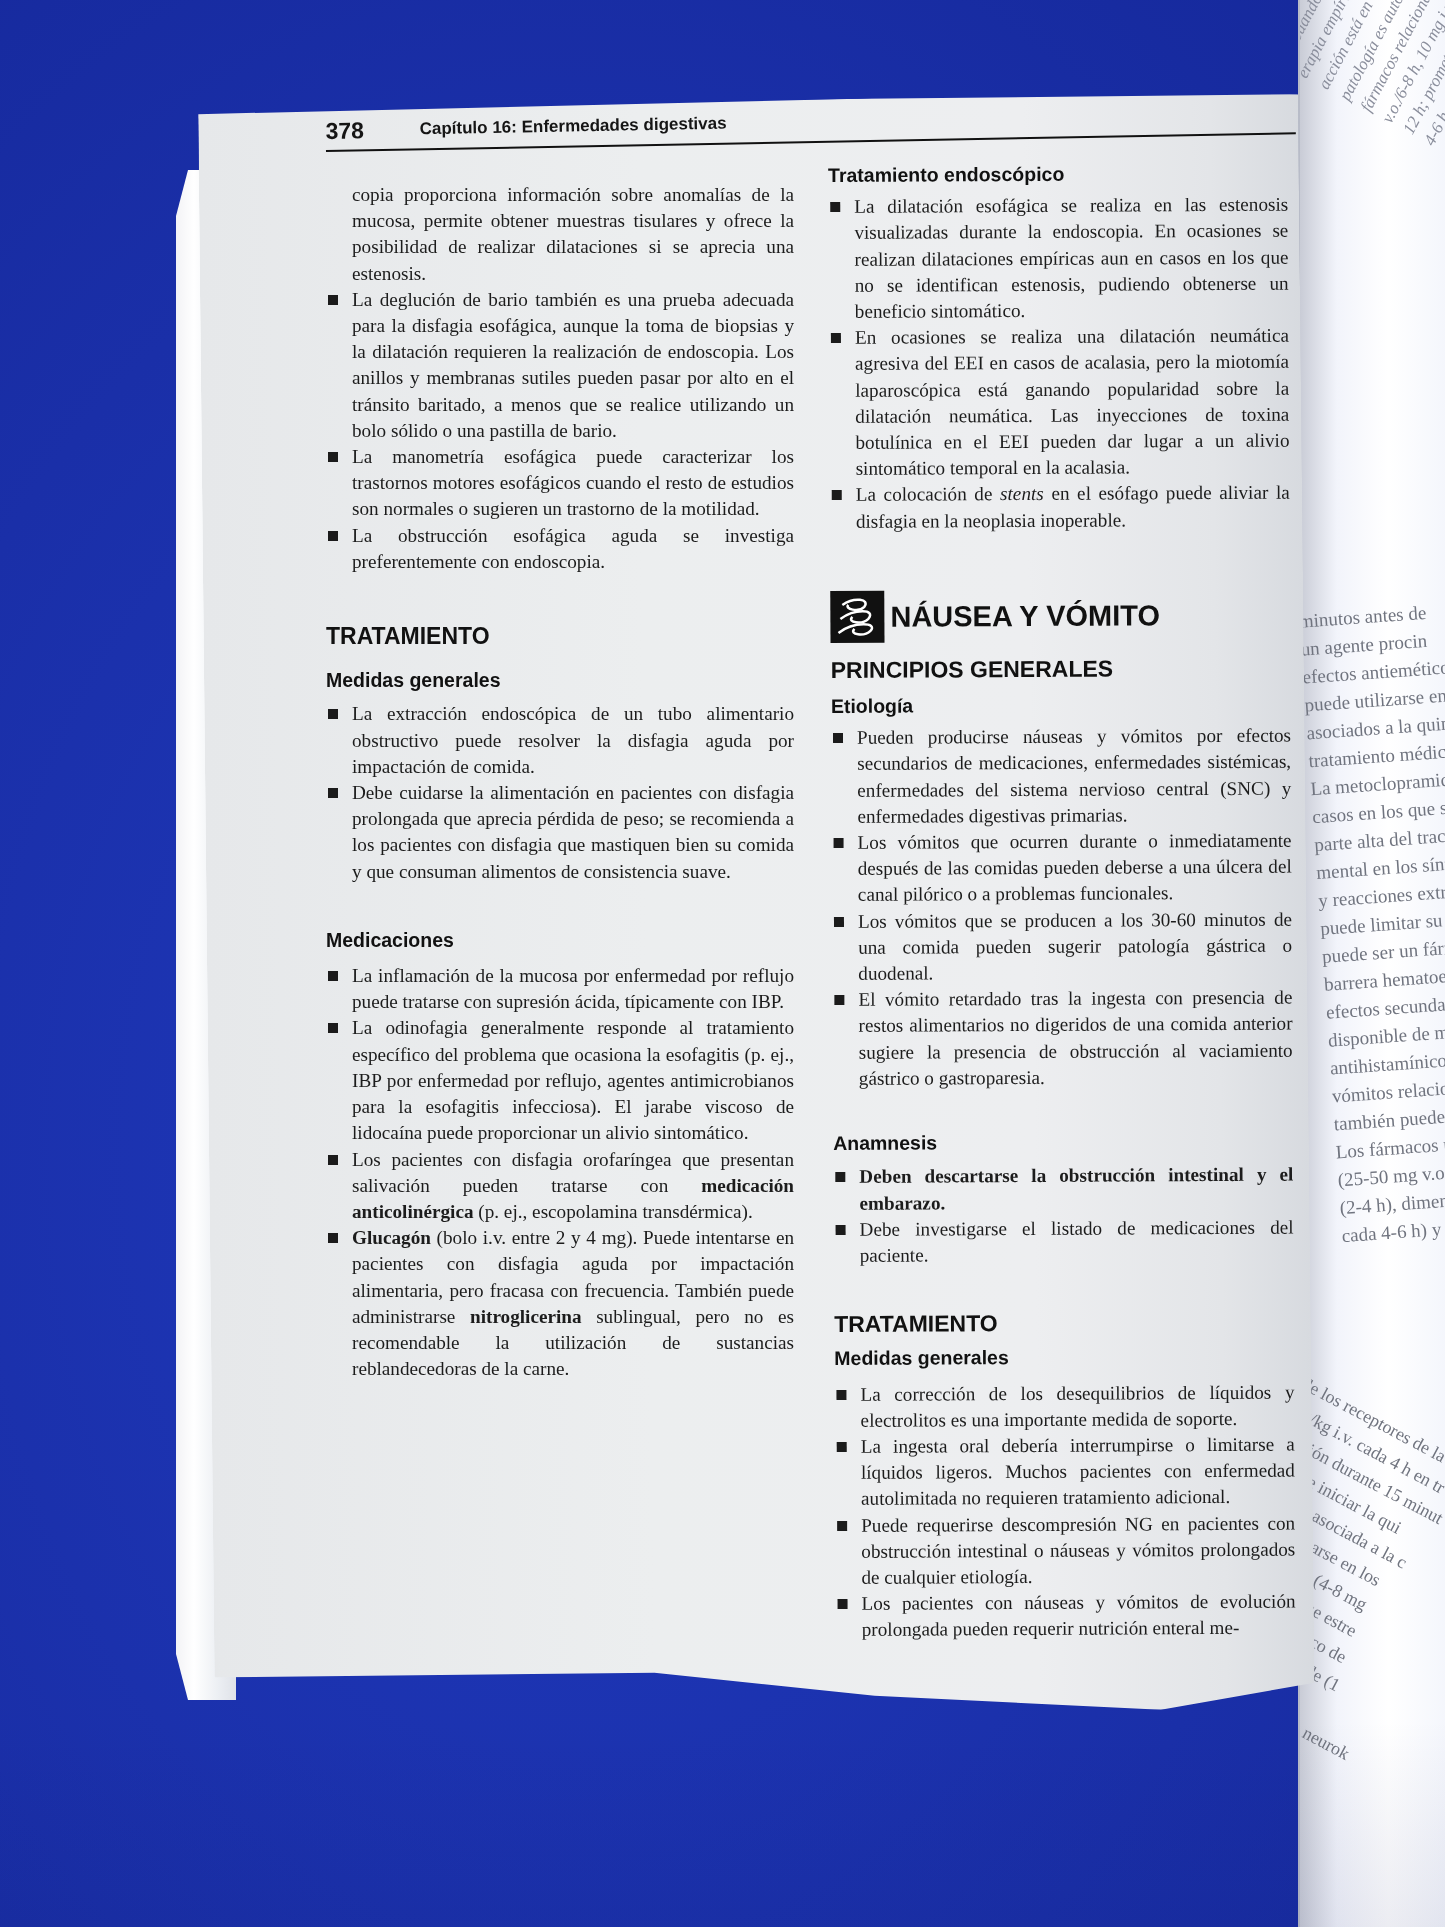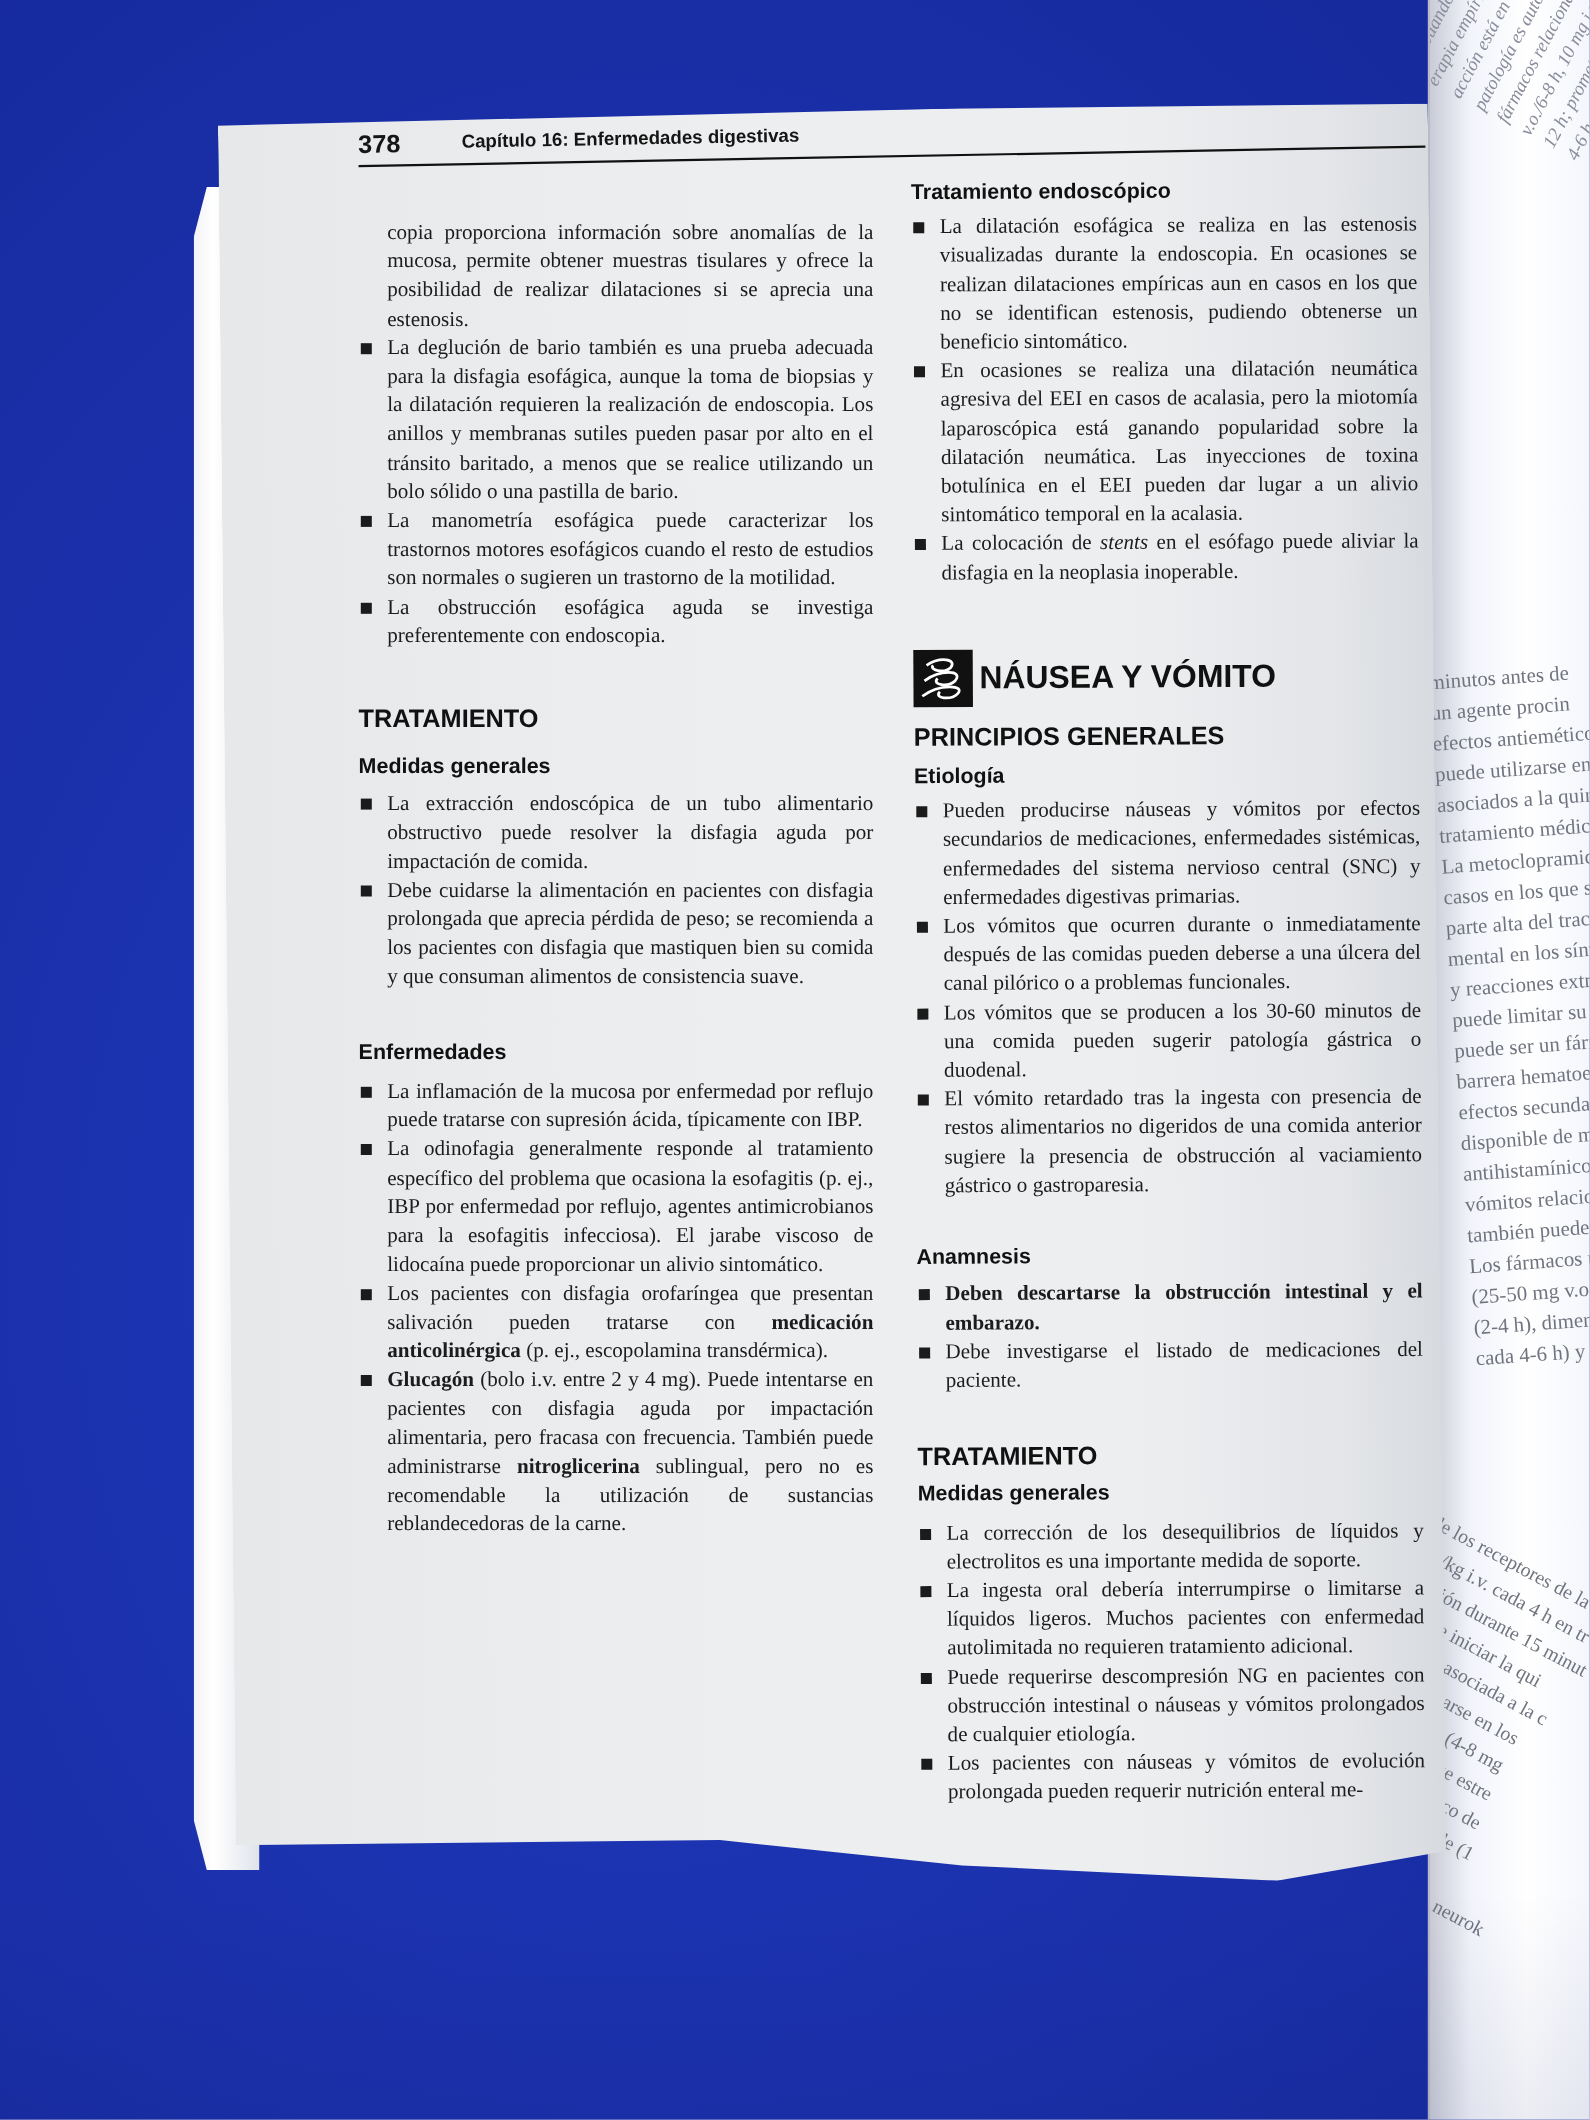--- a/index.html
+++ b/index.html
@@ -53,21 +53,21 @@
   }
   .col-left { left: 326px; top: 182px; width: 468px; }
   .col-right { left: 828px; top: 162px; width: 460px; transform: rotate(-0.3deg); transform-origin: 0 0; }
   .h1 { font-family: "Liberation Sans", "DejaVu Sans", sans-serif; font-weight: bold; font-size: 23px; color: #111; }
   .h2 { font-family: "Liberation Sans", "DejaVu Sans", sans-serif; font-weight: bold; font-size: 19.5px; color: #111; }
   ul.bullets { list-style: none; margin: 0; padding: 0; }
   ul.bullets li { position: relative; padding-left: 26px; text-align: justify; }
   ul.bullets li::before {
     content: ""; position: absolute; left: 2px; top: 8px; width: 10px; height: 10px; background: #1b1b1b;
   }
-  .plain { text-align: justify; padding-left: 26px; margin-top: 17px; }
+  .plain { text-align: justify; padding-left: 26px; }
   .section-banner { display: flex; align-items: center; gap: 6px; }
   .logo-box {
     width: 54px; height: 52px; background: #111; display: flex; align-items: center; justify-content: center;
   }
   .banner-title { font-family: "Liberation Sans", "DejaVu Sans", sans-serif; font-weight: bold; font-size: 29px; color: #111; }
   b { font-weight: bold; }
   .shade-bottom {
     position: absolute; left: 0; top: 1720px; width: 1445px; height: 207px;
     background: linear-gradient(180deg, rgba(10,20,90,0.0), rgba(10,20,90,0.08));
     pointer-events: none;
@@ -150,21 +150,21 @@
       <li>La obstrucción esofágica aguda se investiga preferentemente con endoscopia.</li>
     </ul>
 
     <div class="h1" style="margin-top:48px;">TRATAMIENTO</div>
     <div class="h2" style="margin-top:18px; margin-bottom:8px;">Medidas generales</div>
     <ul class="bullets">
       <li>La extracción endoscópica de un tubo alimentario obstructivo puede resolver la disfagia aguda por impactación de comida.</li>
       <li>Debe cuidarse la alimentación en pacientes con disfagia prolongada que aprecia pérdida de peso; se recomienda a los pacientes con disfagia que mastiquen bien su comida y que consuman alimentos de consistencia suave.</li>
     </ul>
 
-    <div class="h2" style="margin-top:42px; margin-bottom:10px;">Enfermedades</div>
+    <div class="h2" style="margin-top:42px; margin-bottom:10px;">Medicaciones</div>
     <ul class="bullets">
       <li><span>La inflamación de la mucosa por enfermedad por reflujo puede tratarse con supresión ácida, típicamente con IBP.</span></li>
       <li><span>La odinofagia generalmente responde al tratamiento específico del problema que ocasiona la esofagitis (p. ej., IBP por enfermedad por reflujo, agentes antimicrobianos para la esofagitis infecciosa). El jarabe viscoso de lidocaína puede proporcionar un alivio sintomático.</span></li>
       <li><span>Los pacientes con disfagia orofaríngea que presentan salivación pueden tratarse con </span><b>medicación anticolinérgica</b><span> (p. ej., escopolamina transdérmica).</span></li>
       <li><b>Glucagón</b><span> (bolo i.v. entre 2 y 4 mg). Puede intentarse en pacientes con disfagia aguda por impactación alimentaria, pero fracasa con frecuencia. También puede administrarse </span><b>nitroglicerina</b><span> sublingual, pero no es recomendable la utilización de sustancias reblandecedoras de la carne.</span></li>
     </ul>
   </div>
 
   <div class="col col-right">
     <div class="h2" style="margin-bottom:6px;">Tratamiento endoscópico</div>

